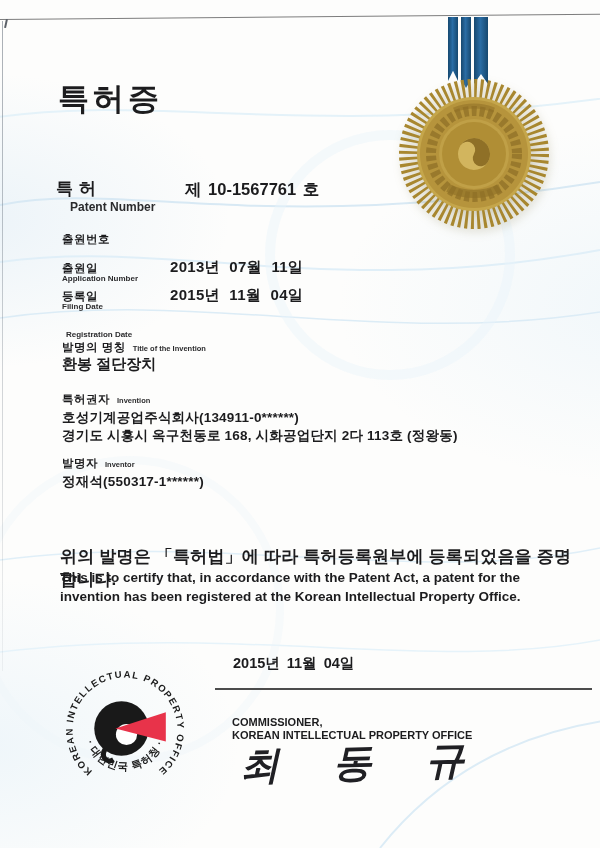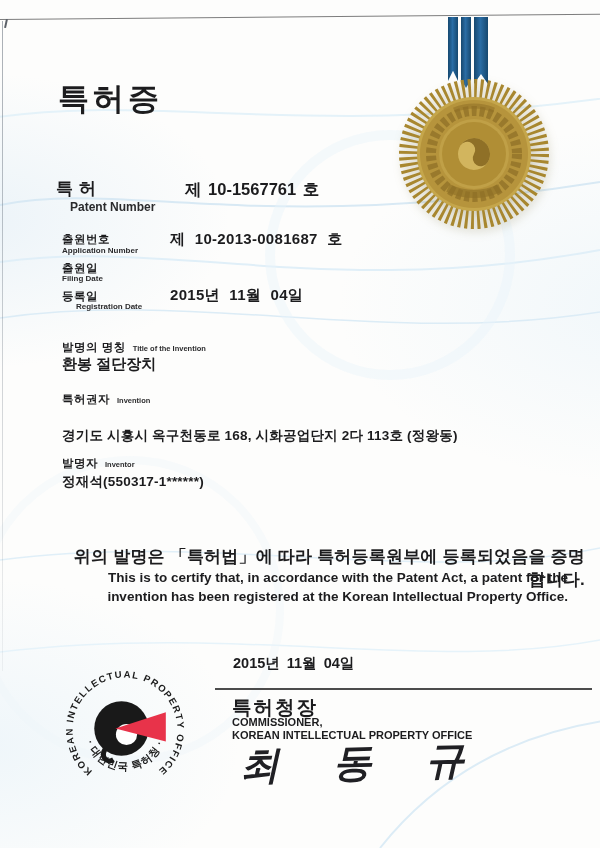--- a/index.html
+++ b/index.html
@@ -4,40 +4,39 @@
 <style>
   html,body{margin:0;padding:0;background:#e9e9e9;}
   .page{
     position:relative;width:600px;height:848px;margin:0 auto;overflow:hidden;
     font-family:"Liberation Sans",sans-serif;color:#1c1c1e;
     background:
       radial-gradient(ellipse 420px 240px at -5% 26%, rgba(165,205,235,.20), transparent 62%),
       radial-gradient(ellipse 520px 300px at 108% 36%, rgba(165,210,240,.14), transparent 60%),
       radial-gradient(ellipse 420px 280px at -2% 88%, rgba(165,210,240,.16), transparent 60%),
       #fdfdfc;
-    text-align: right;
   }
   .abs{position:absolute;}
   .watermark{position:absolute;inset:0;pointer-events:none;}
   
   .scan-top{position:absolute;left:-2px;top:19px;width:604px;height:1.4px;background:#7d7d7d;
     transform:rotate(-0.5deg);transform-origin:left center;}
   .scan-nub{position:absolute;left:5px;top:19px;width:2px;height:9px;background:#5a5f66;transform:rotate(12deg);}
   .scan-left{position:absolute;left:2px;top:21px;width:1px;height:650px;
     background:linear-gradient(rgba(100,110,122,.55),rgba(100,110,122,.08));}
   
   .title-ko{left:58px;top:78px;font-size:31px;font-weight:bold;letter-spacing:4px;}
   .title-en{left:60px;top:119px;font-size:12.5px;font-weight:bold;letter-spacing:.3px;}
   
   .pat-label{left:56px;top:177px;font-size:17px;font-weight:bold;letter-spacing:6px;}
   .pat-label-en{left:70px;top:200px;font-size:12px;font-weight:bold;color:#2b2b2d;}
   .pat-value{left:185px;top:179px;font-size:16.5px;font-weight:bold;word-spacing:2px;}
   
   .f-label{font-size:11.5px;font-weight:bold;letter-spacing:.5px;}
-  .f-label-en{font-size:8px;font-weight:bold;color:#2b2b2d;}
+  .f-label-en{font-size:8px;font-weight:bold;color:#2b2b2d;margin-top:28px;}
   .f-value{font-size:15px;font-weight:bold;word-spacing:5px;letter-spacing:.3px;}
   
   .sec-label{font-size:11.5px;font-weight:bold;letter-spacing:.5px;}
   .sec-label .en{font-size:7.5px;font-weight:bold;color:#2b2b2d;letter-spacing:0;margin-left:7px;}
   .sec-value{font-size:15px;font-weight:bold;}
   .sec-line{font-size:13.5px;font-weight:bold;letter-spacing:.2px;}
   
   .stmt-ko{left:60px;top:545px;width:525px;font-size:17px;font-weight:bold;letter-spacing:.2px;}
   .stmt-en{left:60px;top:569px;width:508px;font-size:13.5px;font-weight:bold;line-height:1.4;}
   
@@ -101,50 +100,50 @@
   </svg>
 
   <div class="abs title-ko">특허증</div>
 
   <div class="abs pat-label">특허</div>
   <div class="abs pat-label-en">Patent Number</div>
   <div class="abs pat-value">제 10-1567761 호</div>
 
   <div class="abs f-label" style="left:62px;top:232px">출원번호</div>
   <div class="abs f-label-en" style="left:62px;top:246px">Application Number</div>
-  <div class="abs f-value" style="left:170px;top:230px">제 10-2013-0081687 호</div>
 
   <div class="abs f-label" style="left:62px;top:261px">출원일</div>
   <div class="abs f-label-en" style="left:62px;top:274px">Filing Date</div>
+  <div class="abs f-value" style="left:170px;top:258px">2013년 07월 11일</div>
 
   <div class="abs f-label" style="left:62px;top:289px">등록일</div>
-  <div class="abs f-label-en" style="left:76px;top:302px">Registration Date</div>
+  <div class="abs f-label-en" style="left:66px;top:302px">Registration Date</div>
   <div class="abs f-value" style="left:170px;top:286px">2015년 11월 04일</div>
 
   <div class="abs sec-label" style="left:62px;top:340px">
     <span>발명의 명칭</span><span class="en">Title of the Invention</span>
   </div>
   <div class="abs sec-value" style="left:62px;top:355px">환봉 절단장치</div>
 
   <div class="abs sec-label" style="left:62px;top:392px">
     <span>특허권자</span><span class="en">Invention</span>
   </div>
+  <div class="abs sec-line" style="left:62px;top:409px">호성기계공업주식회사(134911-0******)</div>
   <div class="abs sec-line" style="left:62px;top:427px">경기도 시흥시 옥구천동로 168, 시화공업단지 2다 113호 (정왕동)</div>
 
   <div class="abs sec-label" style="left:62px;top:456px">
     <span>발명자</span><span class="en">Inventor</span>
   </div>
   <div class="abs sec-line" style="left:62px;top:473px">정재석(550317-1******)</div>
 
   <div class="abs stmt-ko">위의 발명은 「특허법」에 따라 특허등록원부에 등록되었음을 증명합니다.</div>
   <div class="abs stmt-en">This is to certify that, in accordance with the Patent Act, a patent for the invention has been registered at the Korean Intellectual Property Office.</div>
 
   <div class="abs issue-date">2015년 11월 04일</div>
   <div class="abs divider"></div>
-  <div class="abs comm-ko">특허청장</div>
   <div class="abs comm-en1">COMMISSIONER,</div>
   <div class="abs comm-en2">KOREAN INTELLECTUAL PROPERTY OFFICE</div>
   <div class="abs signature">최 동 규</div>
 
   <svg class="abs stamp" width="128" height="128" viewBox="0 0 127 127">
     <defs>
       <path id="arcTop" d="M 35 107 A 52 52 0 1 1 92 107"></path>
       <path id="arcBottom" d="M 25 74 A 40 40 0 0 0 102 74"></path>
     </defs>
     <g>

